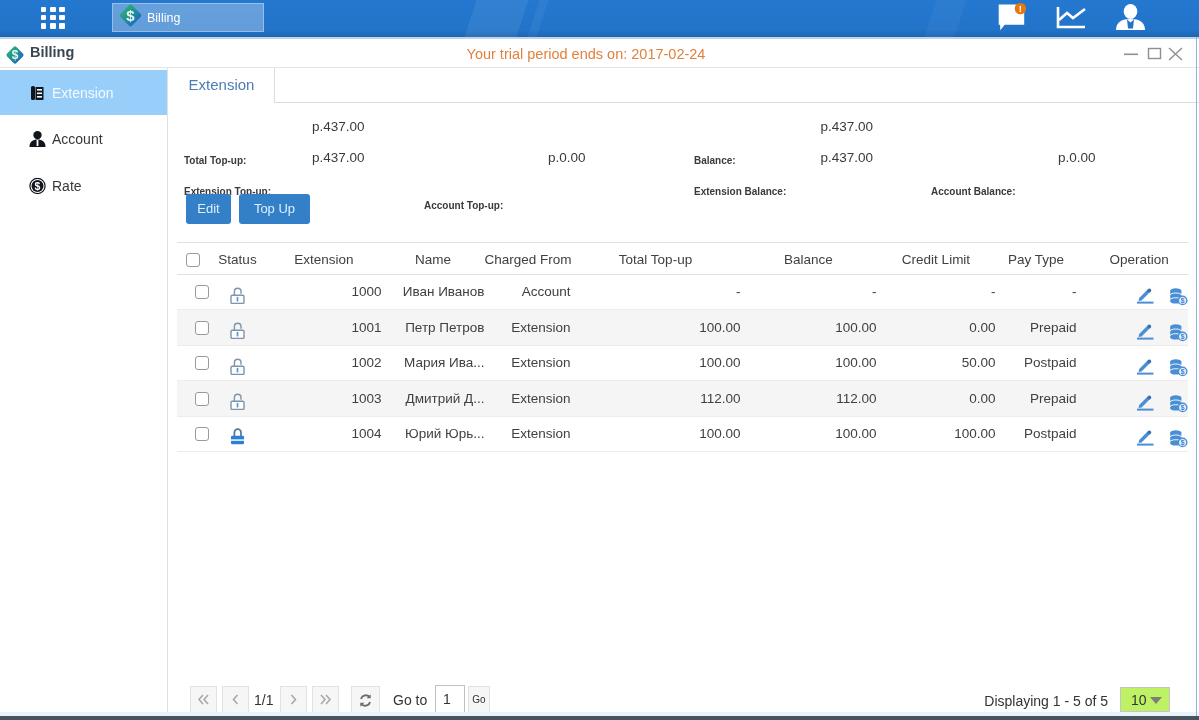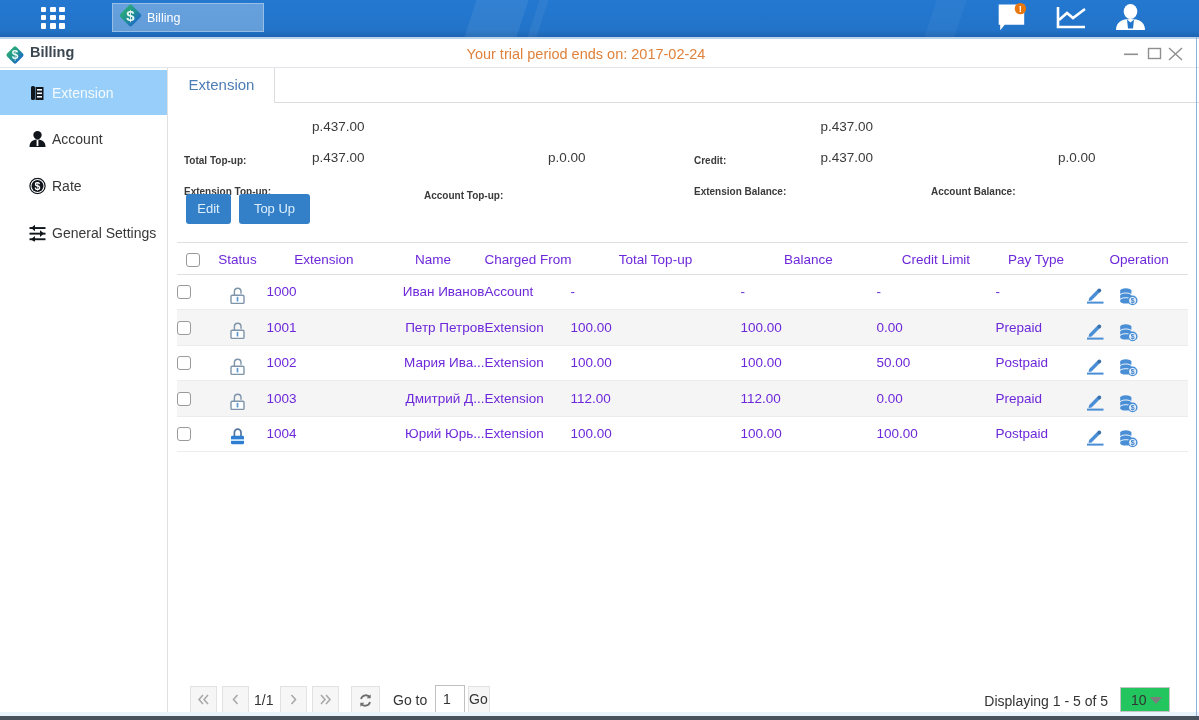--- a/index.html
+++ b/index.html
@@ -41,38 +41,38 @@
   border-right:1px solid #dcdcdc; color:#4d7db5; font-size:15px; text-align:center; line-height:33px; }
 
 .lbl-b { position:absolute; font-size:10px; font-weight:bold; color:#3a3a3a; white-space:nowrap;margin-top:36px; }
 .val { position:absolute; font-size:13.5px; color:#3a3a3a; white-space:nowrap; }
 
 .btn { position:absolute; background:#3380c8; color:#ddeefc; font-size:13px;
   border-radius:3px; text-align:center; line-height:30px; height:30px; }
 
 
 #tbl { position:absolute; left:7.5px; top:174px; width:1011.5px; }
-table { border-collapse:collapse; table-layout:fixed; width:1011.5px; font-size:13.5px; color:#6d28d9; }
+table { border-collapse:collapse; table-layout:fixed; width:1011.5px; font-size:13.5px; color:#404040; }
 thead td { border-top:1px solid #e0e0e0; border-bottom:1px solid #e0e0e0; height:31.5px; padding-top:3px; text-align:center; white-space:nowrap; }
-tbody td { height:35.5px; text-align:left; }
+tbody td { height:35.5px; text-align:right; }
 td.nm { text-align:right; padding-left:1px; }
 tbody tr { border-bottom:1px solid #ececec; }
 tbody tr.alt { background:#f5f5f5; }
 .cb { display:inline-block; width:14px; height:14px; border:1px solid #9a9a9a; border-radius:3px; background:#fff; vertical-align:middle; }
 
 
 #pager { position:absolute; left:0; top:618px; width:1030px; height:27px; font-size:14px; color:#333; }
 .pbtn { position:absolute; top:0; width:27px; height:27px; background:#f6f6f6; border:1px solid #e2e2e2; }
 .pbtn svg { display:block; margin:6px auto 0; }
 #goinput { position:absolute; left:266px; top:-1px; width:29.5px; height:28px; border:1px solid #c0c0c0;
   background:#fff; font-size:14px; color:#333; padding-left:7px; line-height:26px; }
 #gobtn { position:absolute; left:299px; top:0; width:22px; height:27px; background:#f6f6f6;
-  border:1px solid #e2e2e2; line-height:25px; font-size:14px; }
+  border:1px solid #e2e2e2; text-align:center; line-height:25px; font-size:10px; }
 #disp { position:absolute; right:91px; top:7px; }
-#psel { position:absolute; right:29px; top:1px; width:50px; height:25px; border:1px solid #c4c4c4; background:#22c55e; }
+#psel { position:absolute; right:29px; top:1px; width:50px; height:25px; border:1px solid #c4c4c4; background:#bef264; }
 
 #footer-light { position:absolute; left:0; top:712px; width:1199px; height:4px; background:#e9f3fb; }
 #footer-dark { position:absolute; left:0; top:716px; width:1199px; height:4px; background:#47525c; }
 #rightedge { position:absolute; left:1196px; top:37px; width:1px; height:679px; background:#8ab4dd; }
 </style>
 </head>
 <body>
 <div id="page">
 
   <div id="topbar">
@@ -166,46 +166,35 @@
       <span class="lbl">Account</span>
     </div>
     <div class="sitem">
       <svg class="ico" viewBox="0 0 17 17" width="17" height="17">
         <circle cx="8.5" cy="8.5" r="7.6" fill="none" stroke="#10161c" stroke-width="1.2"></circle>
         <circle cx="8.5" cy="8.5" r="6" fill="#10161c"></circle>
         <text x="8.5" y="12.4" font-size="10.5" font-weight="bold" fill="#fff" text-anchor="middle" font-family="Liberation Sans">$</text>
       </svg>
       <span class="lbl">Rate</span>
     </div>
-    <div class="sitem">
-      <svg class="ico" viewBox="0 0 17 17" width="17" height="17">
-        <rect x="0.5" y="2.6" width="16" height="1.9" fill="#10161c"></rect>
-        <path d="M6 0.2 l-4 3.3 4 3.3 z" fill="#10161c"></path>
-        <rect x="0.5" y="8.2" width="16" height="1.9" fill="#10161c"></rect>
-        <path d="M11 5.8 l4 3.3 -4 3.3 z" fill="#10161c"></path>
-        <rect x="0.5" y="13.8" width="16" height="1.9" fill="#10161c"></rect>
-        <path d="M6 11.4 l-4 3.3 4 3.3 z" fill="#10161c"></path>
-      </svg>
-      <span class="lbl">General Settings</span>
-    </div>
   </div>
 
   <div id="content">
     <div id="tabstrip">
         <div id="tab1">Extension</div>
       </div>
 
     <div class="lbl-b" style="left:15px;top:50.5px">Total Top-up:</div>
     <div class="val" style="left:143px;top:50.5px">p.437.00</div>
-    <div class="lbl-b" style="left:525px;top:50.5px">Credit:</div>
+    <div class="lbl-b" style="left:525px;top:50.5px">Balance:</div>
     <div class="val" style="left:651.5px;top:50.5px">p.437.00</div>
 
     <div class="lbl-b" style="left:15px;top:82px">Extension Top-up:</div>
     <div class="val" style="left:143px;top:82px">p.437.00</div>
-    <div class="lbl-b" style="left:255px;top:86px">Account Top-up:</div>
+    <div class="lbl-b" style="left:255px;top:96px">Account Top-up:</div>
     <div class="val" style="left:379px;top:82px">p.0.00</div>
     <div class="lbl-b" style="left:525px;top:82px">Extension Balance:</div>
     <div class="val" style="left:651.5px;top:82px">p.437.00</div>
     <div class="lbl-b" style="left:762px;top:82px">Account Balance:</div>
     <div class="val" style="left:889px;top:82px">p.0.00</div>
 
     <div class="btn" style="left:17px;top:126px;width:45px">Edit</div>
     <div class="btn" style="left:70px;top:126px;width:71px">Top Up</div>
 
     <div id="tbl">

